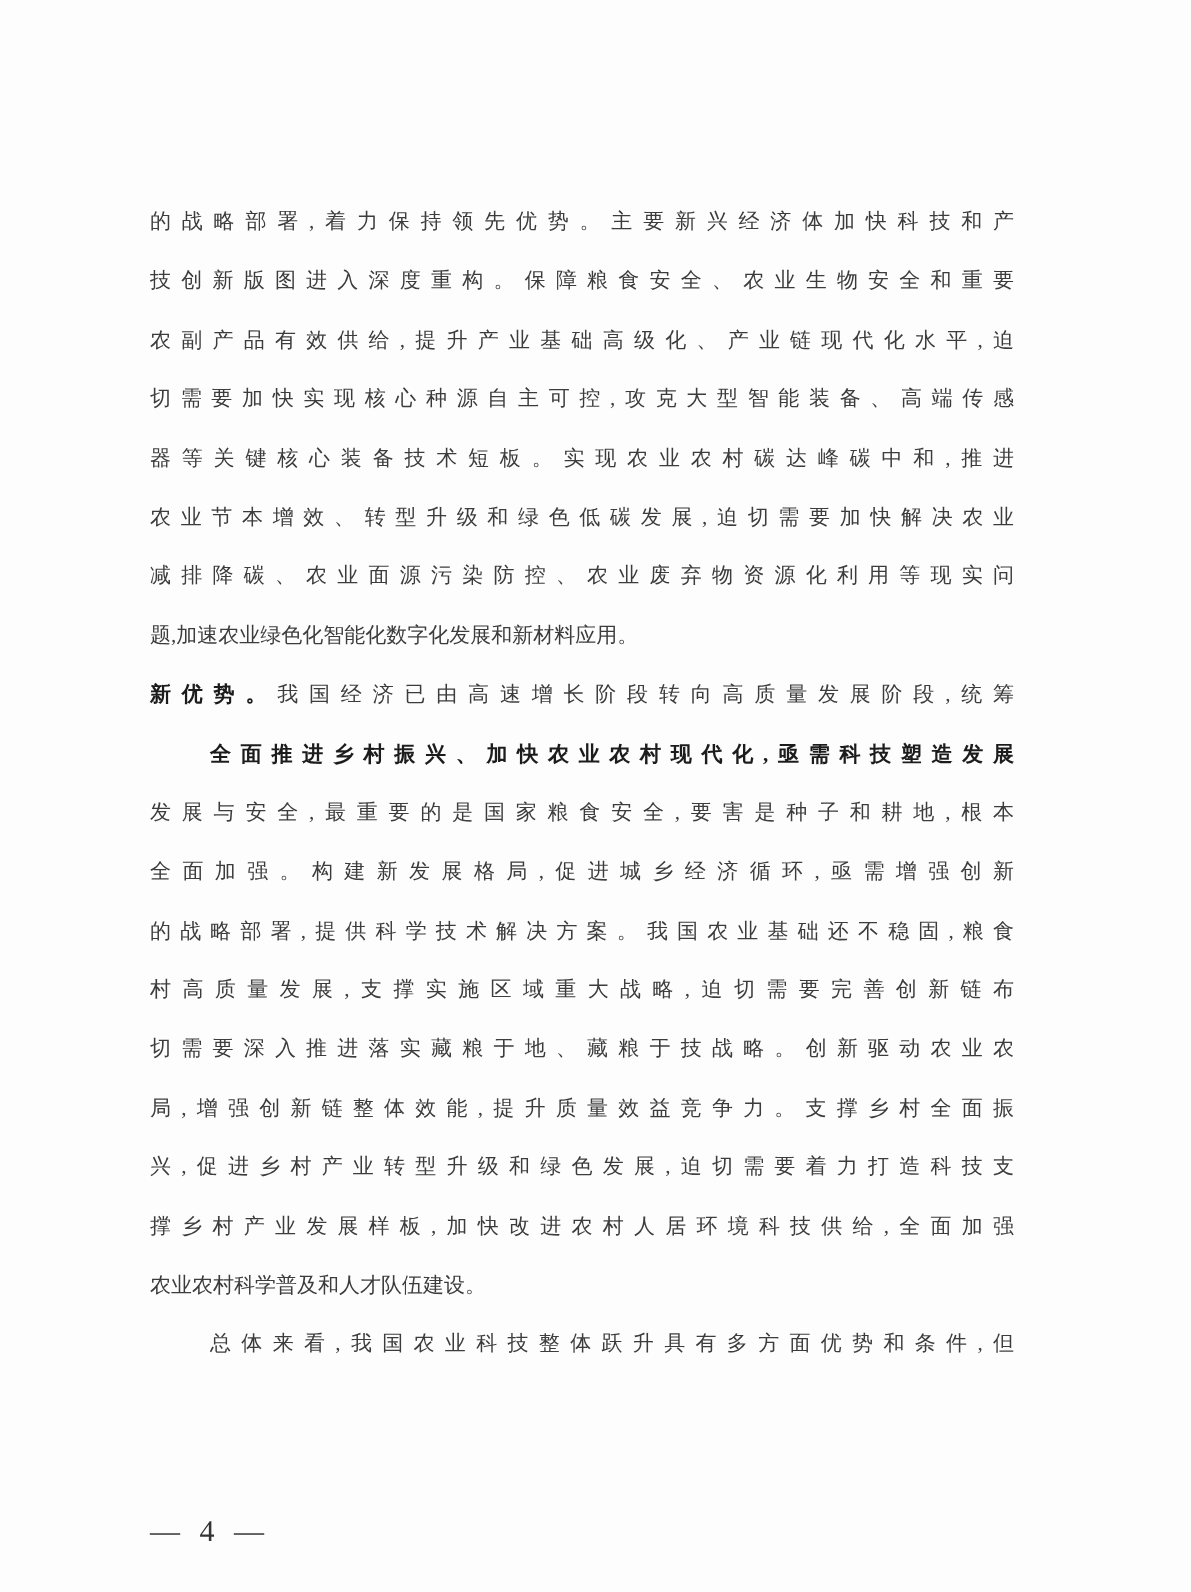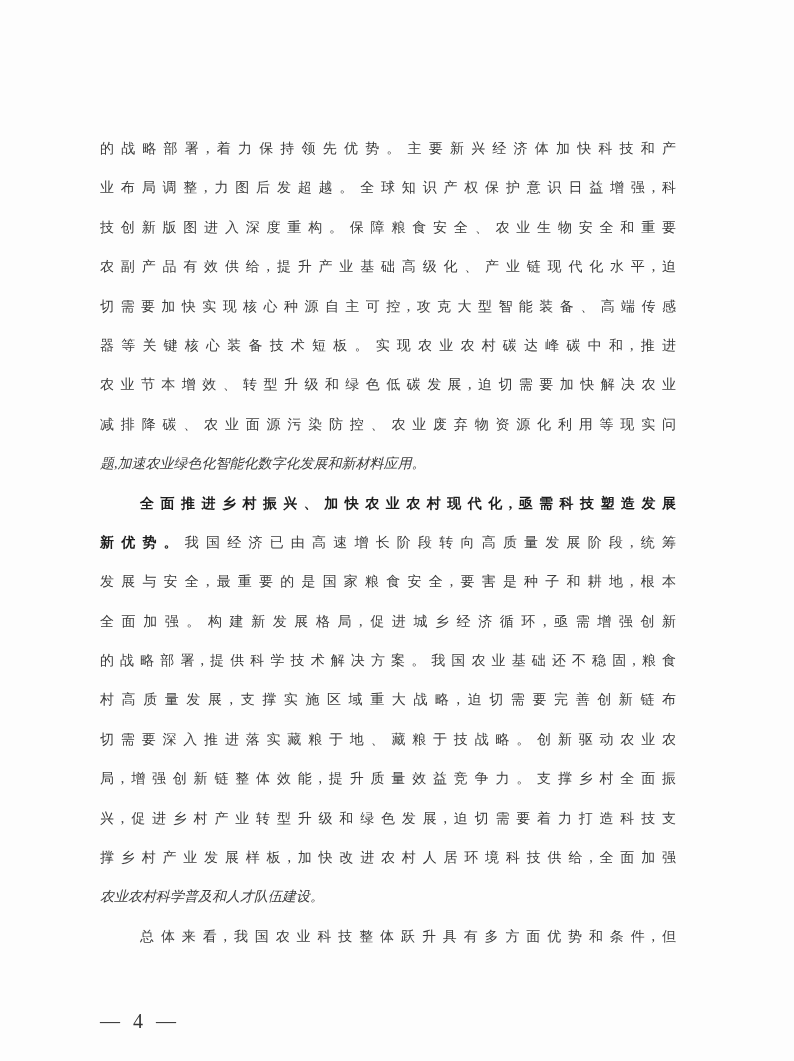--- a/index.html
+++ b/index.html
@@ -34,21 +34,20 @@
   .line {
     height: 39.4px;
     line-height: 39.4px;
     text-align: justify;
     text-align-last: justify;
     text-justify: inter-character;
   }
   .line.left {
     text-align: right;
     text-align-last: left;
-    font-style: italic;
   }
   .line.indent {
     text-indent: 40px;
   }
   .line b {
     color: var(--bold-text);
     font-weight: bold;
   }
   .page-footer {
     position: absolute;
@@ -59,30 +58,29 @@
     color: #343434;
     letter-spacing: 4px;
   }
 </style>
 </head>
 <body>
 
 <div class="page">
   <div class="text-block">
       <div class="line"><span>的战略部署,着力保持领先优势。主要新兴经济体加快科技和产</span></div>
-      <div class="line"><span>业布局调整,力图后发超越。全球知识产权保护意识日益增强,科</span></div>
       <div class="line"><span>技创新版图进入深度重构。保障粮食安全、农业生物安全和重要</span></div>
       <div class="line"><span>农副产品有效供给,提升产业基础高级化、产业链现代化水平,迫</span></div>
       <div class="line"><span>切需要加快实现核心种源自主可控,攻克大型智能装备、高端传感</span></div>
       <div class="line"><span>器等关键核心装备技术短板。实现农业农村碳达峰碳中和,推进</span></div>
       <div class="line"><span>农业节本增效、转型升级和绿色低碳发展,迫切需要加快解决农业</span></div>
       <div class="line"><span>减排降碳、农业面源污染防控、农业废弃物资源化利用等现实问</span></div>
       <div class="line left"><span>题,加速农业绿色化智能化数字化发展和新材料应用。</span></div>
+      <div class="line"><b>新优势。</b><span>我国经济已由高速增长阶段转向高质量发展阶段,统筹</span></div>
       <div class="line indent"><b>全面推进乡村振兴、加快农业农村现代化,亟需科技塑造发展</b></div>
-      <div class="line"><b>新优势。</b><span>我国经济已由高速增长阶段转向高质量发展阶段,统筹</span></div>
       <div class="line"><span>发展与安全,最重要的是国家粮食安全,要害是种子和耕地,根本</span></div>
       <div class="line"><span>全面加强。构建新发展格局,促进城乡经济循环,亟需增强创新</span></div>
       <div class="line"><span>的战略部署,提供科学技术解决方案。我国农业基础还不稳固,粮食</span></div>
       <div class="line"><span>村高质量发展,支撑实施区域重大战略,迫切需要完善创新链布</span></div>
       <div class="line"><span>切需要深入推进落实藏粮于地、藏粮于技战略。创新驱动农业农</span></div>
       <div class="line"><span>局,增强创新链整体效能,提升质量效益竞争力。支撑乡村全面振</span></div>
       <div class="line"><span>兴,促进乡村产业转型升级和绿色发展,迫切需要着力打造科技支</span></div>
       <div class="line"><span>撑乡村产业发展样板,加快改进农村人居环境科技供给,全面加强</span></div>
       <div class="line left"><span>农业农村科学普及和人才队伍建设。</span></div>
       <div class="line indent"><span>总体来看,我国农业科技整体跃升具有多方面优势和条件,但</span></div>

